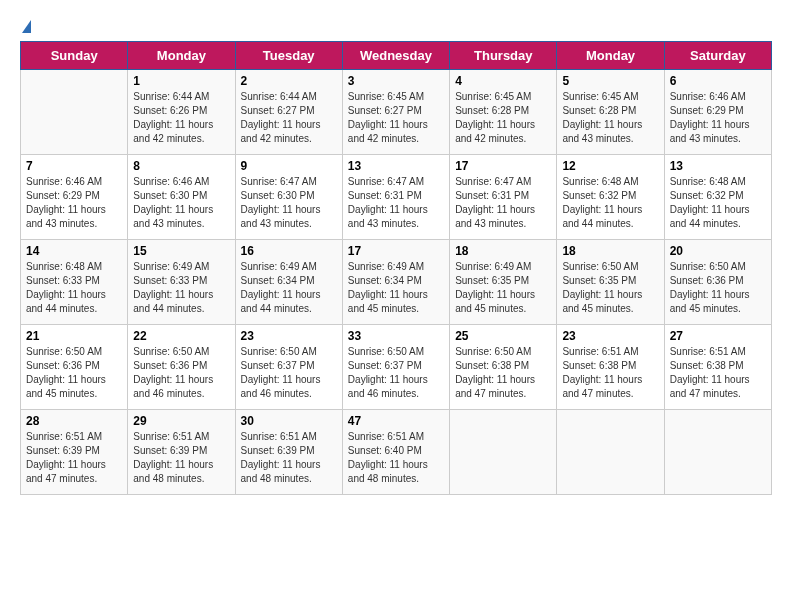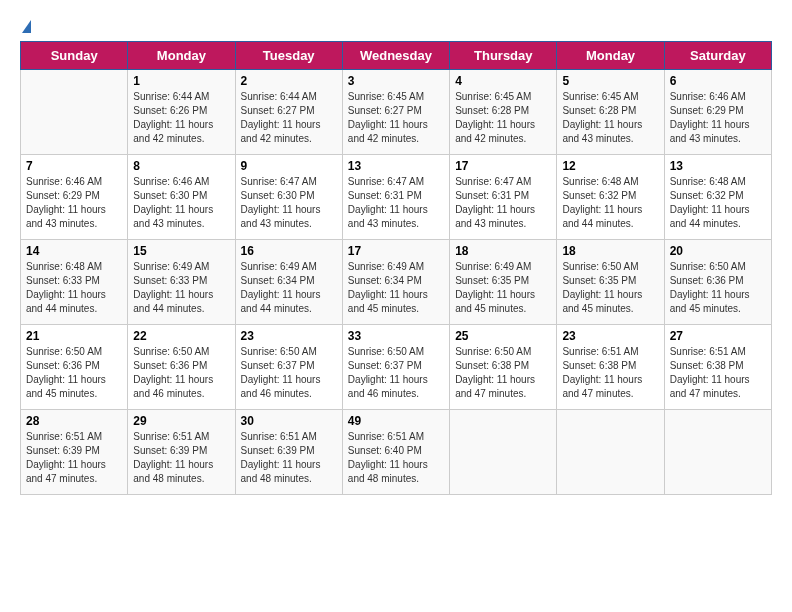--- a/index.html
+++ b/index.html
@@ -287,21 +287,21 @@
 Sunset: 6:39 PM
 Daylight: 11 hours and 48 minutes.</div>
         </td>
         <td>
           <span class="day-num">30</span>
           <div class="cell-text" style="white-space: pre-line;">Sunrise: 6:51 AM
 Sunset: 6:39 PM
 Daylight: 11 hours and 48 minutes.</div>
         </td>
         <td>
-          <span class="day-num">49</span>
+          <span class="day-num">47</span>
           <div class="cell-text" style="white-space: pre-line;">Sunrise: 6:51 AM
 Sunset: 6:40 PM
 Daylight: 11 hours and 48 minutes.</div>
         </td>
         <td></td>
         <td></td>
         <td></td>
       </tr>
     </tbody>
 </table>

